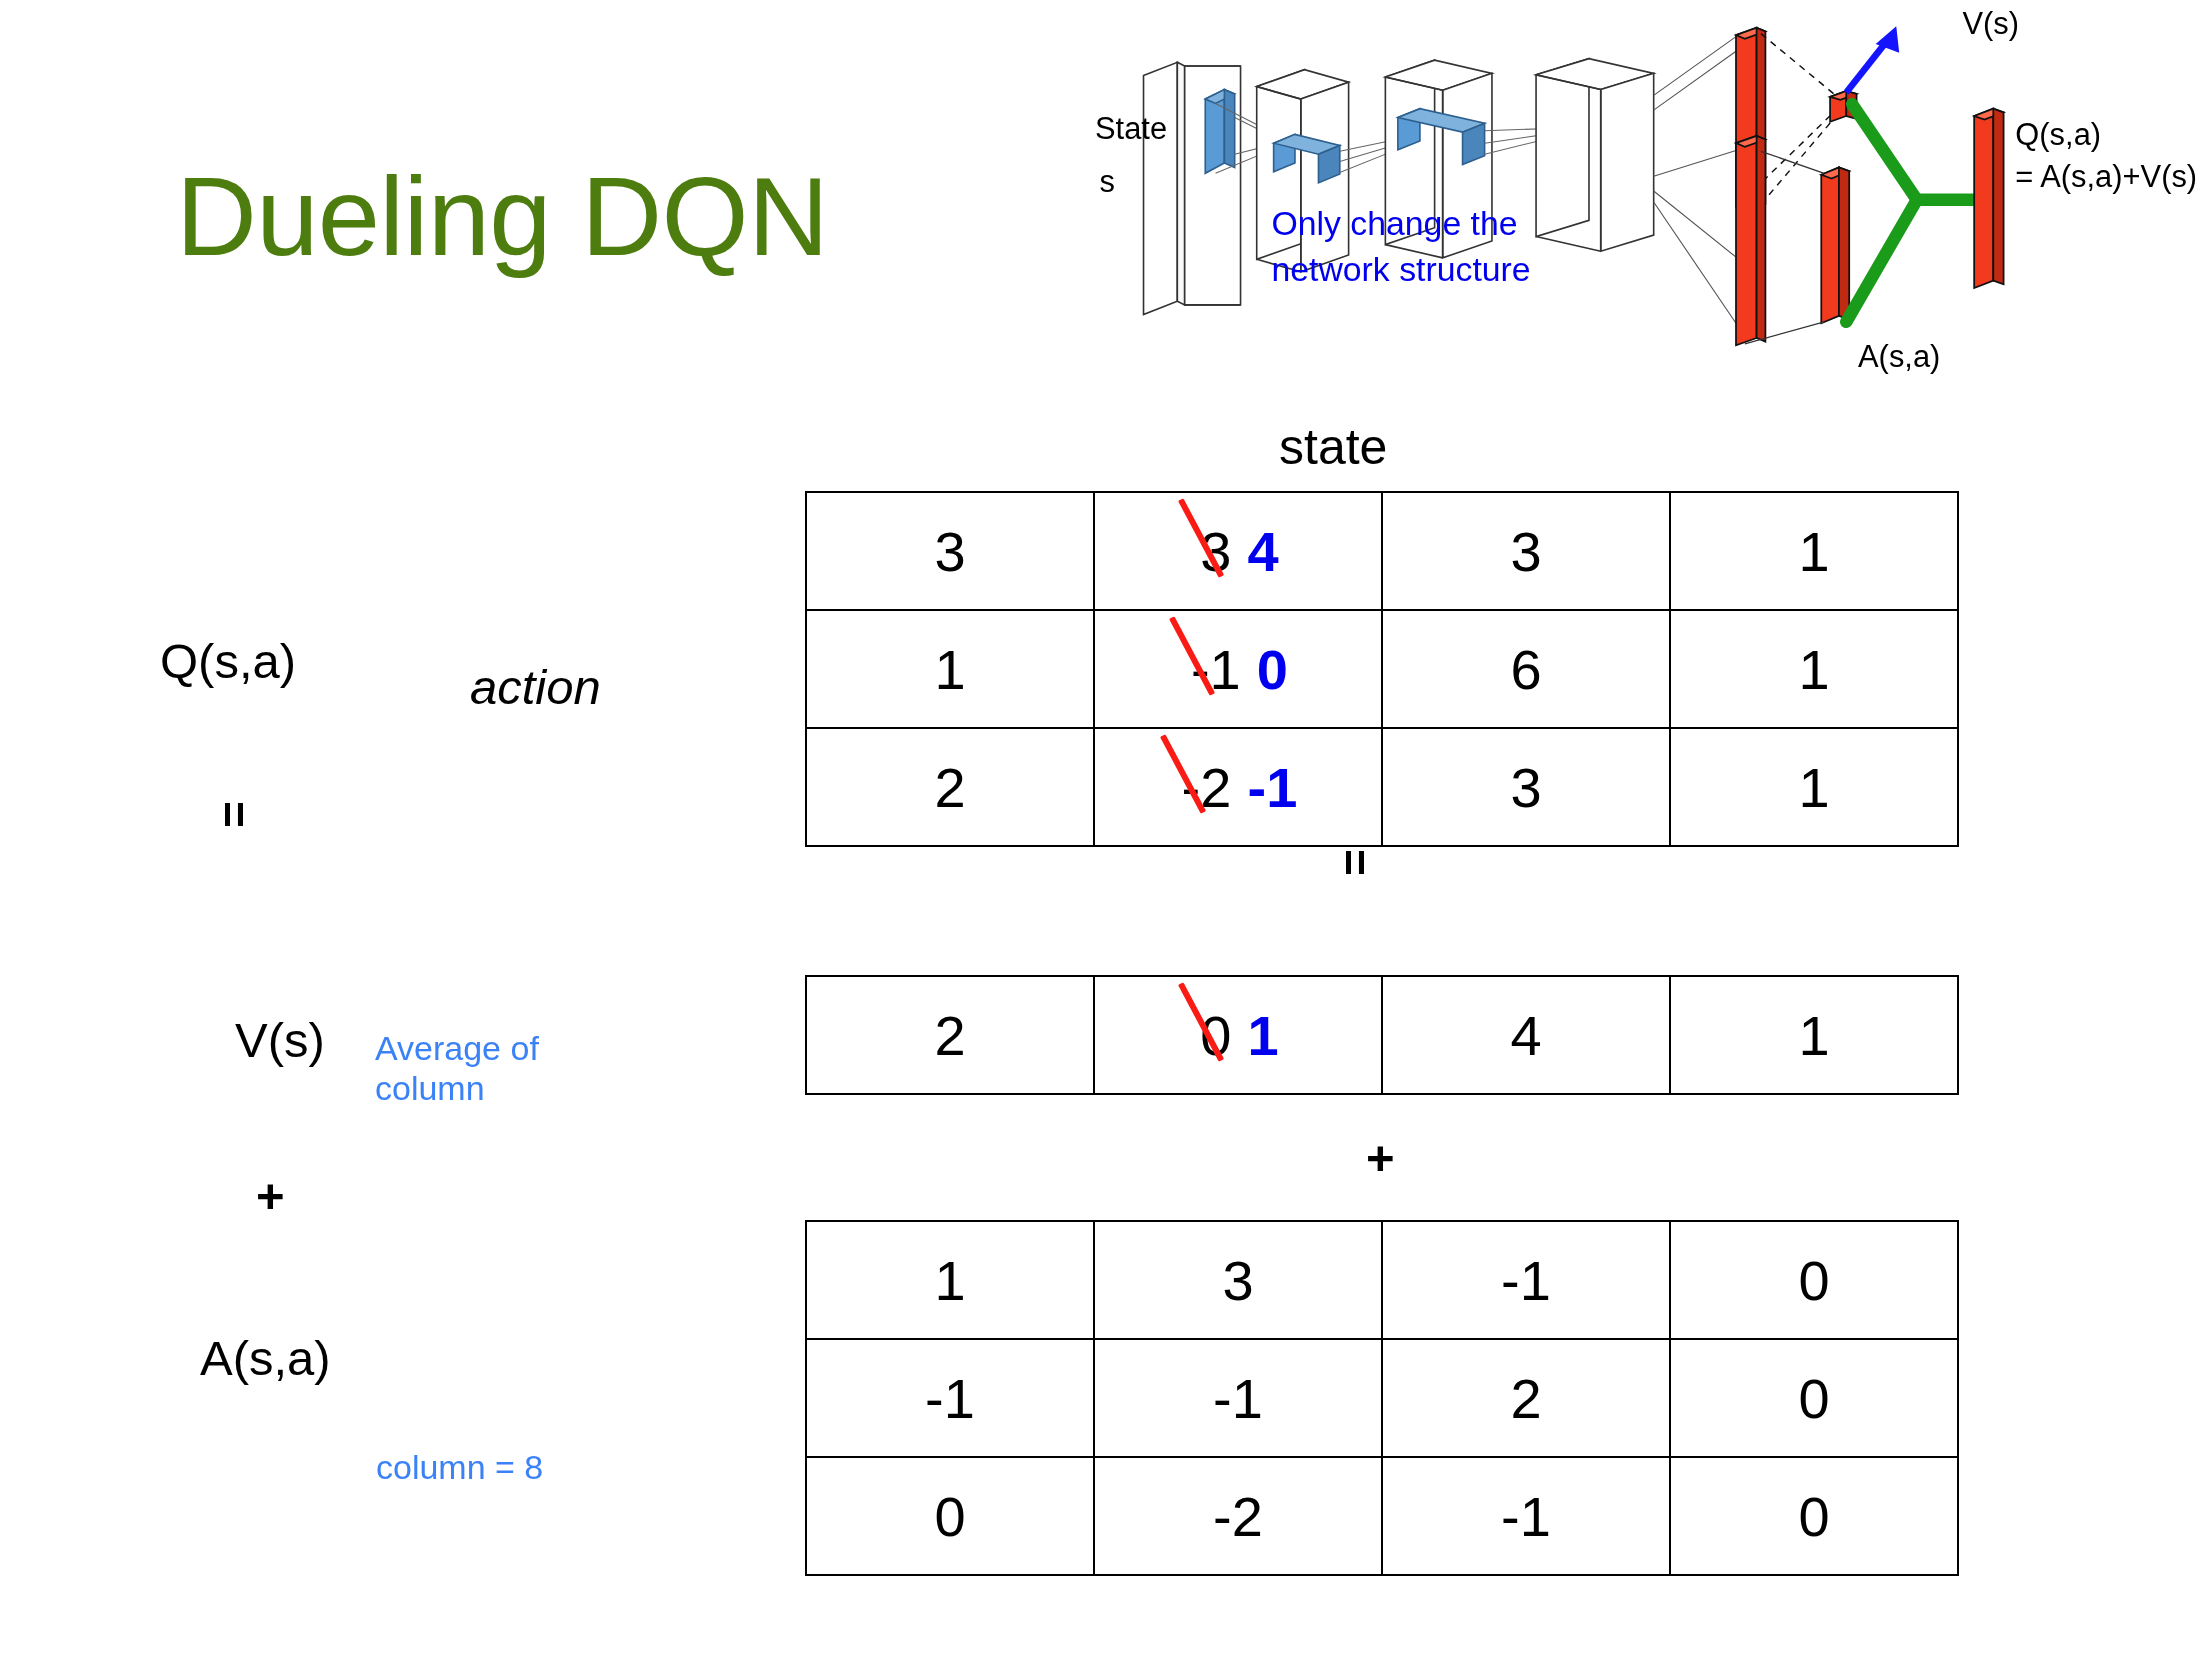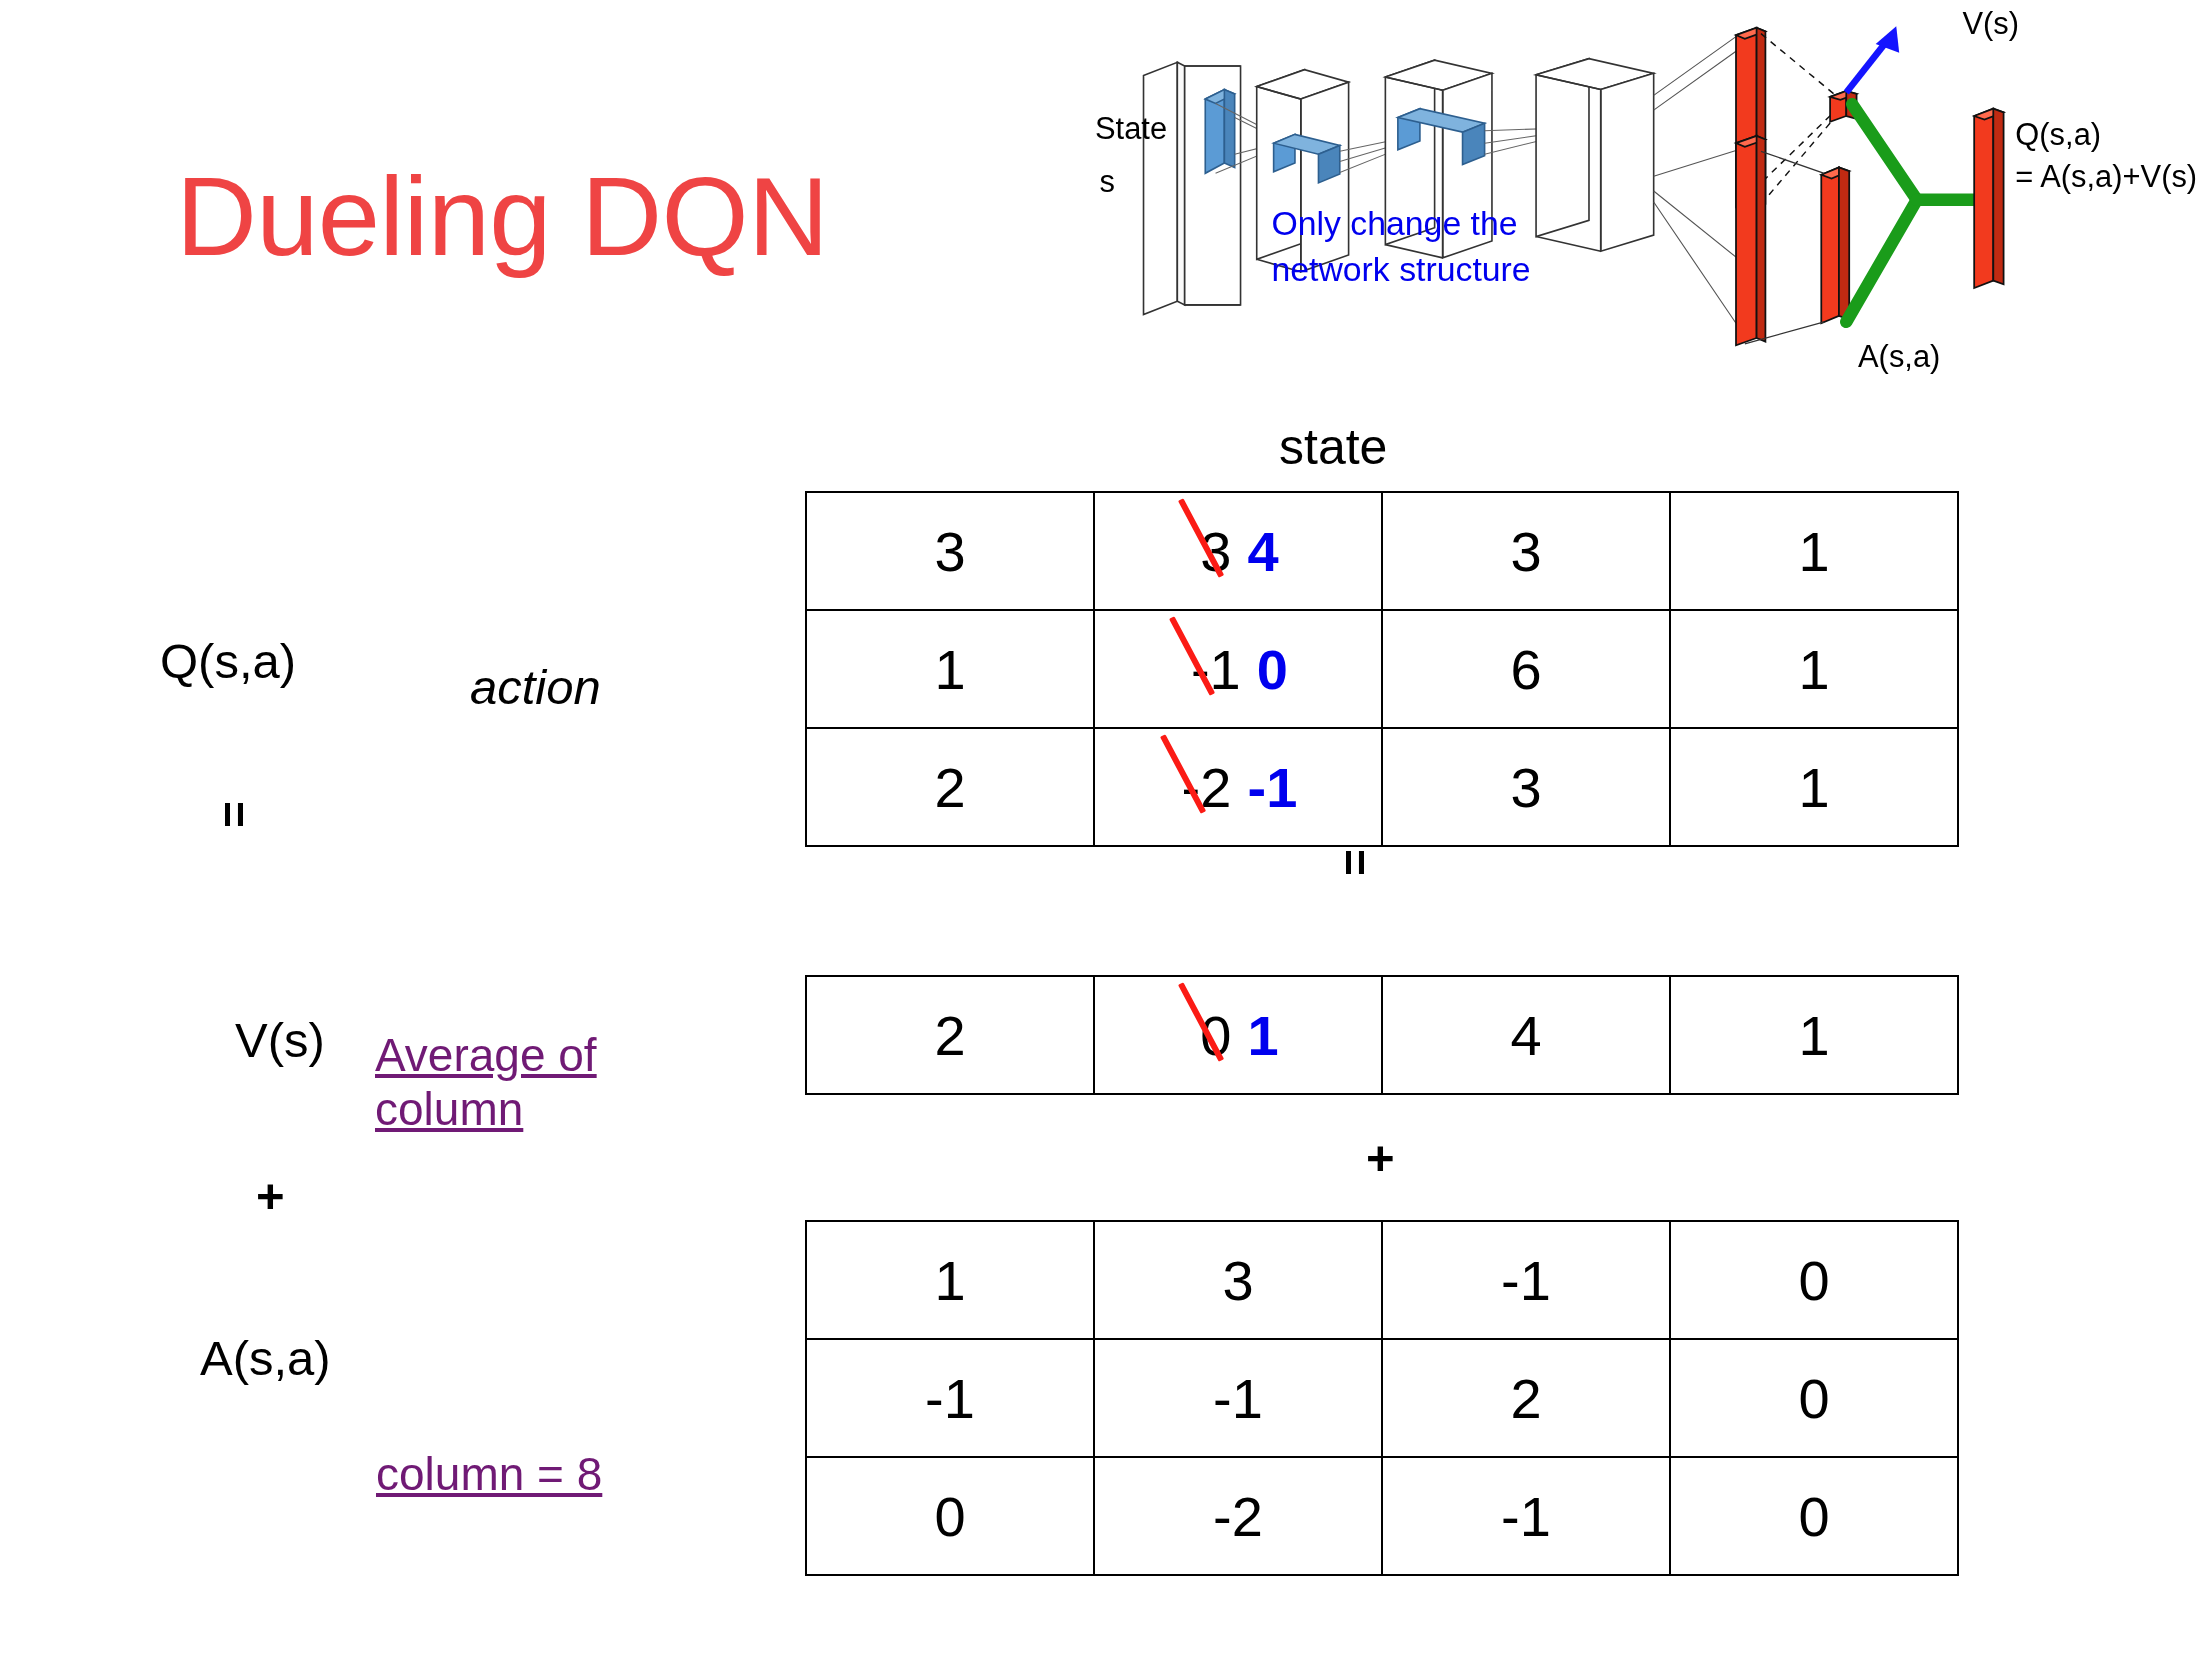--- a/index.html
+++ b/index.html
@@ -5,31 +5,31 @@
   html,body{margin:0;padding:0;background:#ffffff;}
   body{width:2205px;height:1654px;position:relative;overflow:hidden;
        font-family:"Liberation Sans", sans-serif;color:#000;}
 
   .abs{position:absolute;}
 
   
   #slide-title{
     left:176px; top:158px; width:809px;
     font-size:112px; line-height:1.05; font-weight:400;
-    letter-spacing:-0.7px; color:#ef4444;
+    letter-spacing:-0.7px; color:#4d7c0f;
     font-family:"Liberation Sans", sans-serif;
   }
 
   
   #net-diagram{ left:1095px; top:7.4px; width:1110px; height:401px; }
   #net-diagram svg{ display:block; }
 
   
   .lbl{ font-size:49px; line-height:1.12; color:#000; white-space:pre; }
-  .lbl-blue{ font-size:46px; line-height:1.18; color:#701a75; white-space:pre;text-decoration:underline; }
+  .lbl-blue{ font-size:34px; line-height:1.18; color:#3b82f6; white-space:pre; }
 
   #state-label{ left:1279px; top:419px; font-size:50px; }
   #action-label{ left:470px; top:660px; font-size:49px;font-style:italic; }
 
   #qsa-label{ left:160px; top:634px; font-size:49px; }
   #eq-sign-1{ left:259px; top:801px; font-size:46px; font-weight:700;
               transform:rotate(90deg); transform-origin:left top; letter-spacing:-1.5px;}
   #vs-label{ left:235px; top:1013px; font-size:49px; }
   #avg-note{ left:375px; top:1028px; width:382px; }
   #plus-sign-left{ left:256px; top:1169px; font-size:49px; font-weight:700; }

